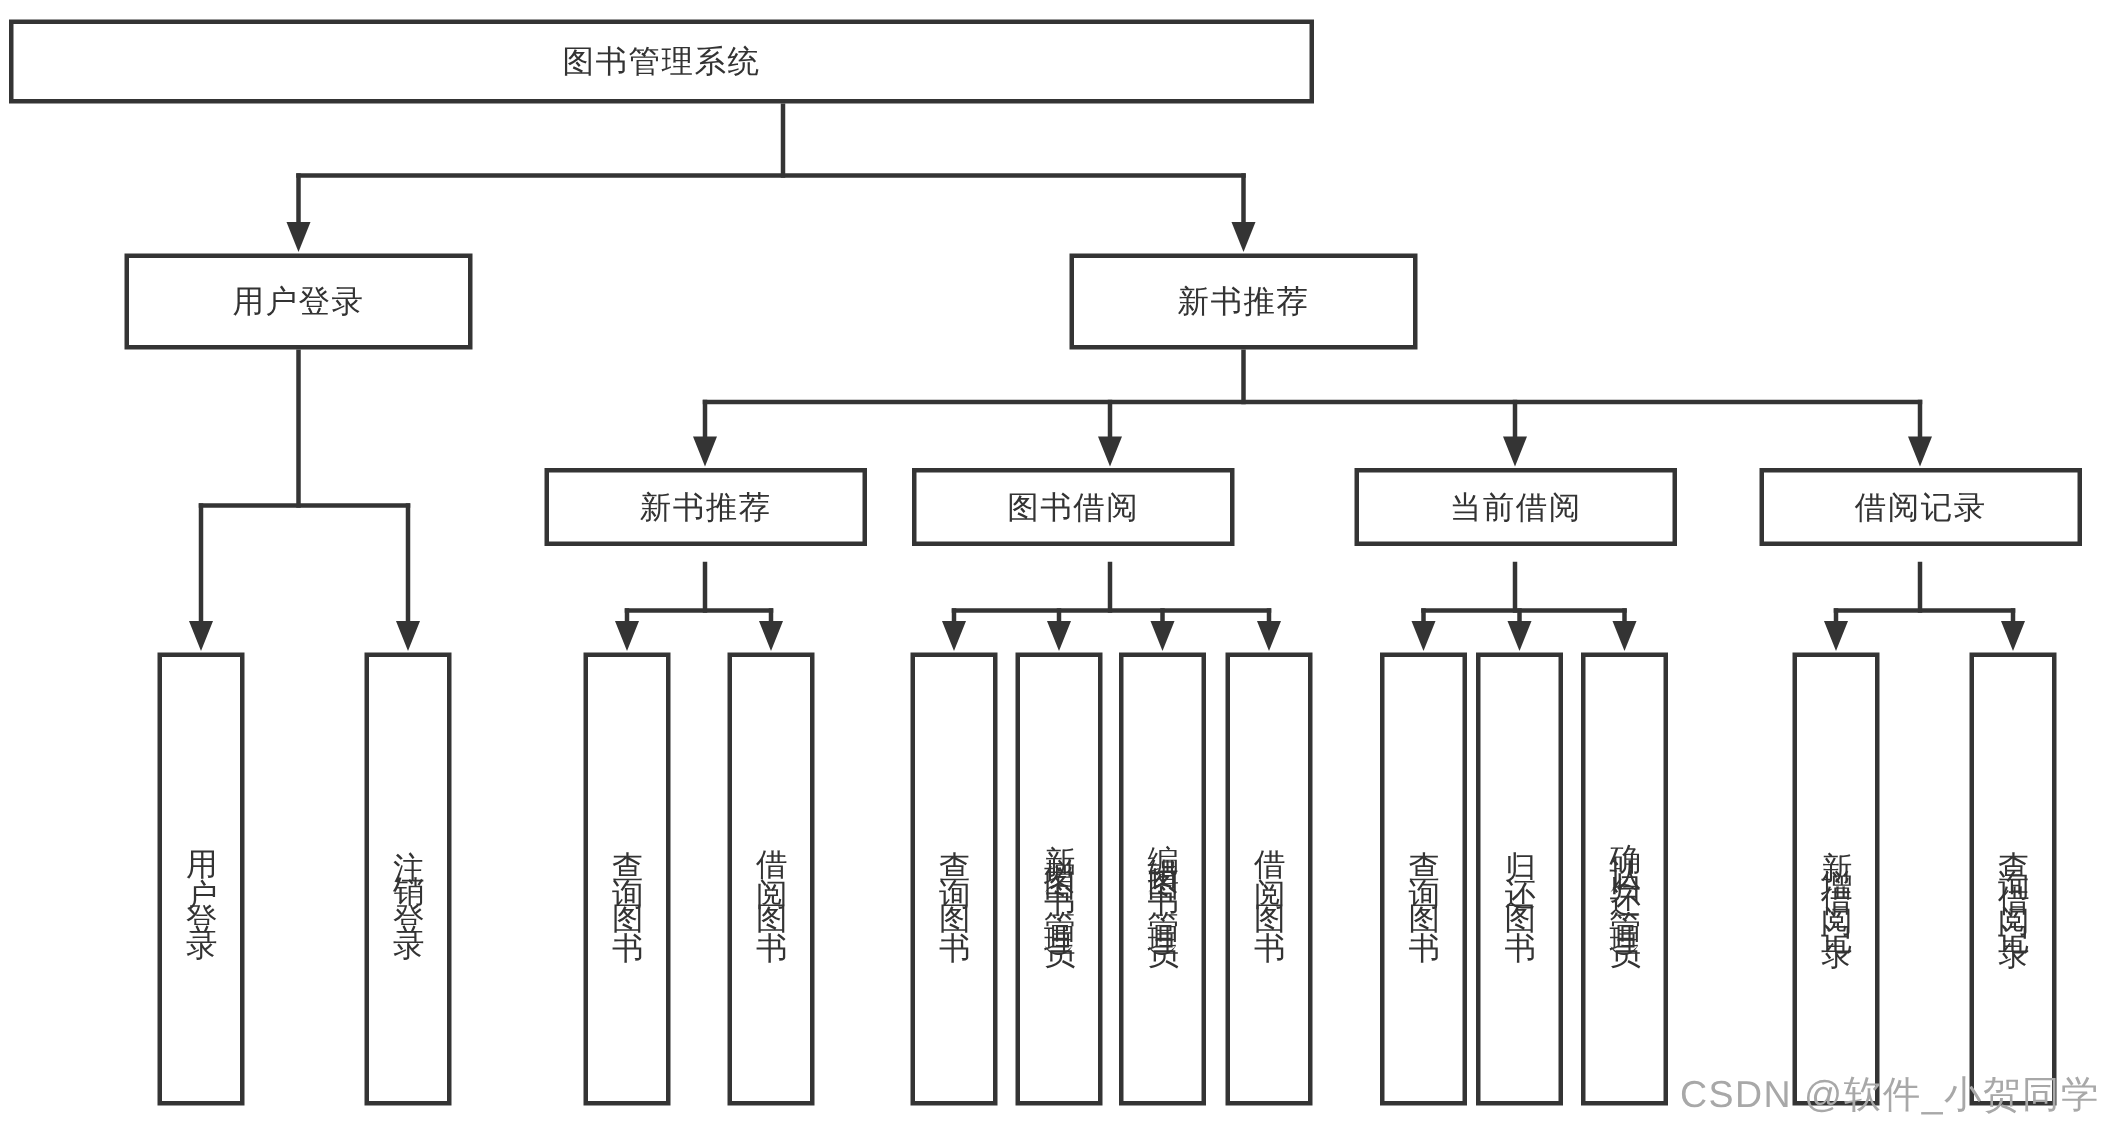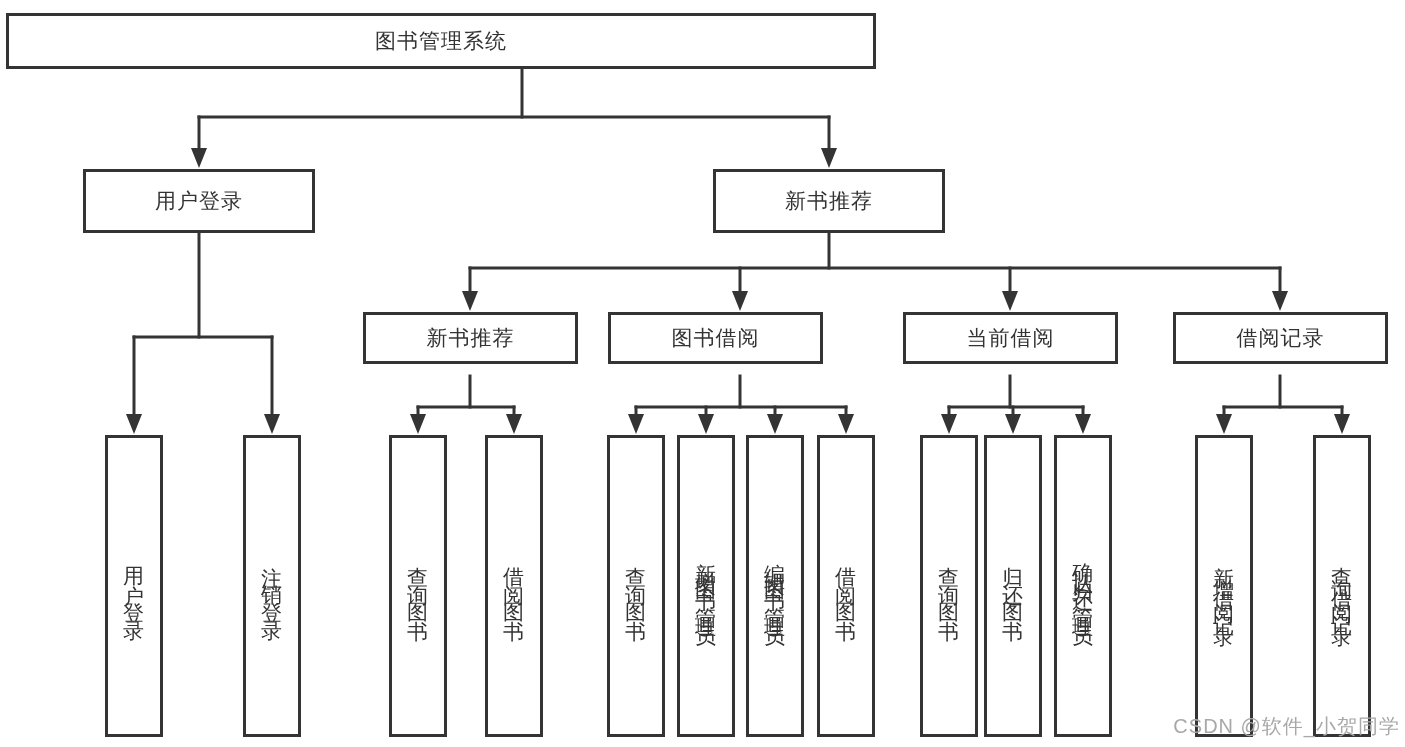--- a/index.html
+++ b/index.html
@@ -29,21 +29,21 @@
     writing-mode:vertical-rl;
     font-size:21px;
     line-height:1;
   }
   .ls4 span { letter-spacing:18px; }
   .ls6 span { letter-spacing:12px; }
   .ls9 span { letter-spacing:9px; }
   .watermark {
     position:absolute;
     right:5px; top:713px;
-    font-size:20px;
+    font-size:25px;
     color:#a8a8a8;
     letter-spacing:1px;
     z-index:5;
   }
 </style>
 </head>
 <body>
 
 <div class="canvas">
 

